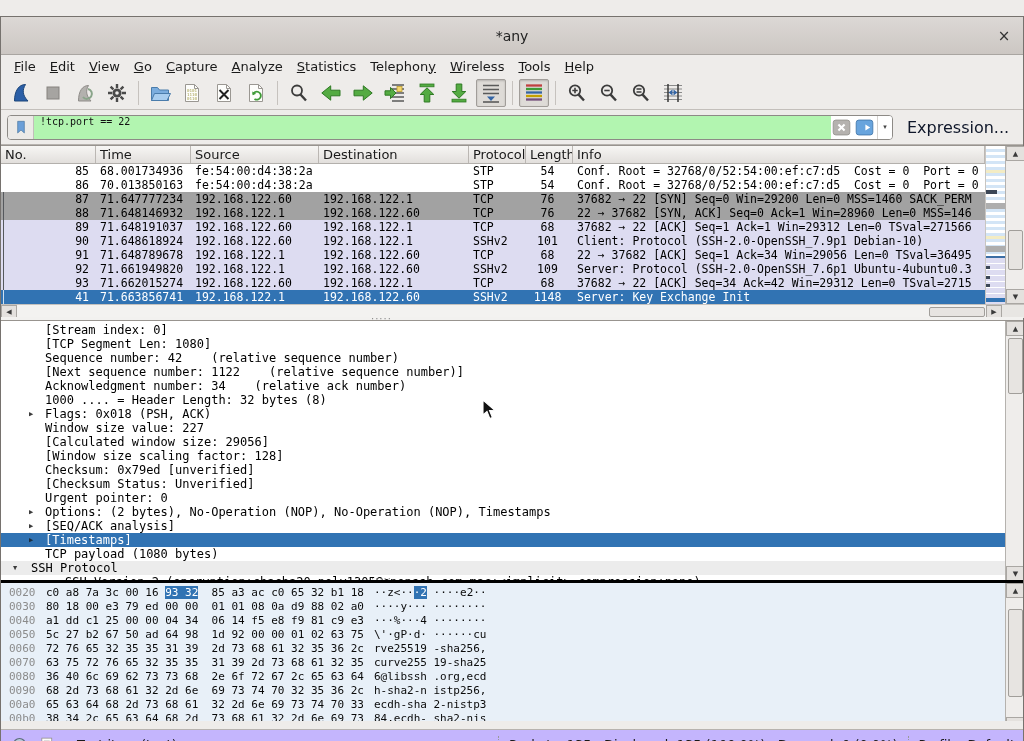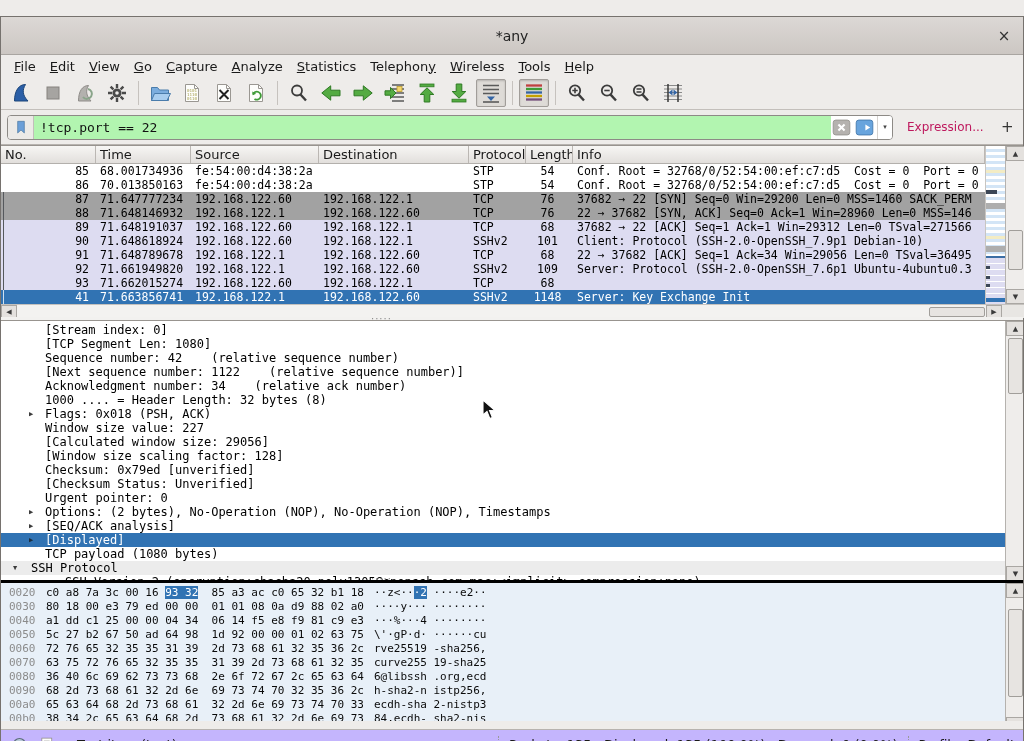--- a/index.html
+++ b/index.html
@@ -30,27 +30,27 @@
   .tsep { width:1px; height:24px; background:#c6c2be; margin:0 5px; }
 
   
   .filterbar { position:absolute; left:0; top:93px; width:100%; height:35px; background:#eeecea;
     border-bottom:1px solid #b7b3af; display:flex; align-items:center; padding:0 6px; }
   .filter-box { flex:0 0 auto; width:886px; height:25px; background:#fff; border:1px solid #8d8a86; border-radius:4px;
     display:flex; align-items:center; overflow:hidden; }
   .filter-bookmark { width:26px; height:100%; background:#eceae7; border-right:1px solid #c2bfbb;
     display:flex; align-items:center; justify-content:center; }
   .filter-bookmark svg { width:16px; height:16px; }
-  .filter-input { flex:1; height:100%; background:#b2f5b0; display:flex; align-items:center; padding-left:6px;
-    font-family:"DejaVu Sans Mono", monospace; font-size:13px; color:#111; }
+  .filter-input { flex:1; height:100%; background:#b2f5b0; display:flex; padding-left:6px;
+    font-family:"DejaVu Sans Mono", monospace; font-size:10px; color:#111; }
   .filter-clear, .filter-apply { width:21px; height:21px; margin-right:2px; flex:0 0 auto; }
   .filter-clear svg, .filter-apply svg { width:21px; height:21px; }
   .filter-caret { width:15px; height:100%; border-left:1px solid #d5d2cf; display:flex; align-items:center; justify-content:center;
     font-size:7px; color:#444; background:#fff; }
-  .expression-label { margin-left:14px; font-size:12px; color:#be185d; }
+  .expression-label { margin-left:14px; font-size:16px; color:#0f172a; }
   .filter-add { margin-left:14px; width:26px; height:24px; display:flex; align-items:center; justify-content:center;
     font-size:15px; color:#333; }
 
   
   .plist { position:absolute; left:0; top:128px; width:100%; height:172px; background:#fff; border-top:1px solid #98948f; }
   .plist-header { position:absolute; left:0; top:0; width:984px; height:18px; display:flex;
     background:linear-gradient(#f7f6f4,#e2dfdc); border-bottom:1px solid #b3b0ac; overflow:hidden; }
   .ph-cell { height:100%; padding:1px 0 0 4px; font-size:13px; color:#1a1a1a; border-right:1px solid #bbb7b3;
     white-space:pre; overflow:hidden; flex:0 0 auto; }
   .plist-rows { position:absolute; left:0; top:18px; width:984px; height:140px; overflow:hidden;
@@ -400,20 +400,21 @@
           <div class="pc len" style="width: 47px;">109</div>
           <div class="pc info pad">Server: Protocol (SSH-2.0-OpenSSH_7.6p1 Ubuntu-4ubuntu0.3</div>
         </div>
         <div class="prow lav mark">
           <div class="pc num" style="width: 95px;">93</div>
           <div class="pc pad" style="width: 95px;">71.662015274</div>
           <div class="pc pad" style="width: 128px;">192.168.122.60</div>
           <div class="pc pad" style="width: 150px;">192.168.122.1</div>
           <div class="pc pad" style="width: 57px;">TCP</div>
           <div class="pc len" style="width: 47px;">68</div>
+          <div class="pc info pad">37682 → 22 [ACK] Seq=34 Ack=42 Win=29312 Len=0 TSval=2715</div>
         </div>
         <div class="prow sel mark">
           <div class="pc num" style="width: 95px;">41</div>
           <div class="pc pad" style="width: 95px;">71.663856741</div>
           <div class="pc pad" style="width: 128px;">192.168.122.1</div>
           <div class="pc pad" style="width: 150px;">192.168.122.60</div>
           <div class="pc pad" style="width: 57px;">SSHv2</div>
           <div class="pc len" style="width: 47px;">1148</div>
           <div class="pc info pad">Server: Key Exchange Init</div>
         </div>
@@ -460,21 +461,21 @@
         <div class="dline"><span class="dtext" style="left: 44px;">1000 .... = Header Length: 32 bytes (8)</span></div>
         <div class="dline"><span class="exp" style="left: 28px;">▶</span><span class="dtext" style="left: 44px;">Flags: 0x018 (PSH, ACK)</span></div>
         <div class="dline"><span class="dtext" style="left: 44px;">Window size value: 227</span></div>
         <div class="dline"><span class="dtext" style="left: 44px;">[Calculated window size: 29056]</span></div>
         <div class="dline"><span class="dtext" style="left: 44px;">[Window size scaling factor: 128]</span></div>
         <div class="dline"><span class="dtext" style="left: 44px;">Checksum: 0x79ed [unverified]</span></div>
         <div class="dline"><span class="dtext" style="left: 44px;">[Checksum Status: Unverified]</span></div>
         <div class="dline"><span class="dtext" style="left: 44px;">Urgent pointer: 0</span></div>
         <div class="dline"><span class="exp" style="left: 28px;">▶</span><span class="dtext" style="left: 44px;">Options: (2 bytes), No-Operation (NOP), No-Operation (NOP), Timestamps</span></div>
         <div class="dline"><span class="exp" style="left: 28px;">▶</span><span class="dtext" style="left: 44px;">[SEQ/ACK analysis]</span></div>
-        <div class="dline sel"><span class="exp" style="left: 28px;">▶</span><span class="dtext" style="left: 44px;">[Displayed]</span></div>
+        <div class="dline sel"><span class="exp" style="left: 28px;">▶</span><span class="dtext" style="left: 44px;">[Timestamps]</span></div>
         <div class="dline"><span class="dtext" style="left: 44px;">TCP payload (1080 bytes)</span></div>
         <div class="dline shade"><span class="exp" style="left: 12px;">▼</span><span class="dtext" style="left: 30px;">SSH Protocol</span></div>
         <div class="dline"><span class="exp" style="left: 46px;">▶</span><span class="dtext" style="left: 64px;">SSH Version 2 (encryption:chacha20-poly1305@openssh.com mac:&lt;implicit&gt; compression:none)</span></div>
       </div>
     <div class="vscroll" style="left:1004px;top:0;height:260px;">
       <div class="vs-btn" style="top:0;">▲</div>
       <div class="vs-thumb" style="top:17px;height:56px;"></div>
       <div class="vs-btn" style="bottom:0;">▼</div>
     </div>
   </div>

